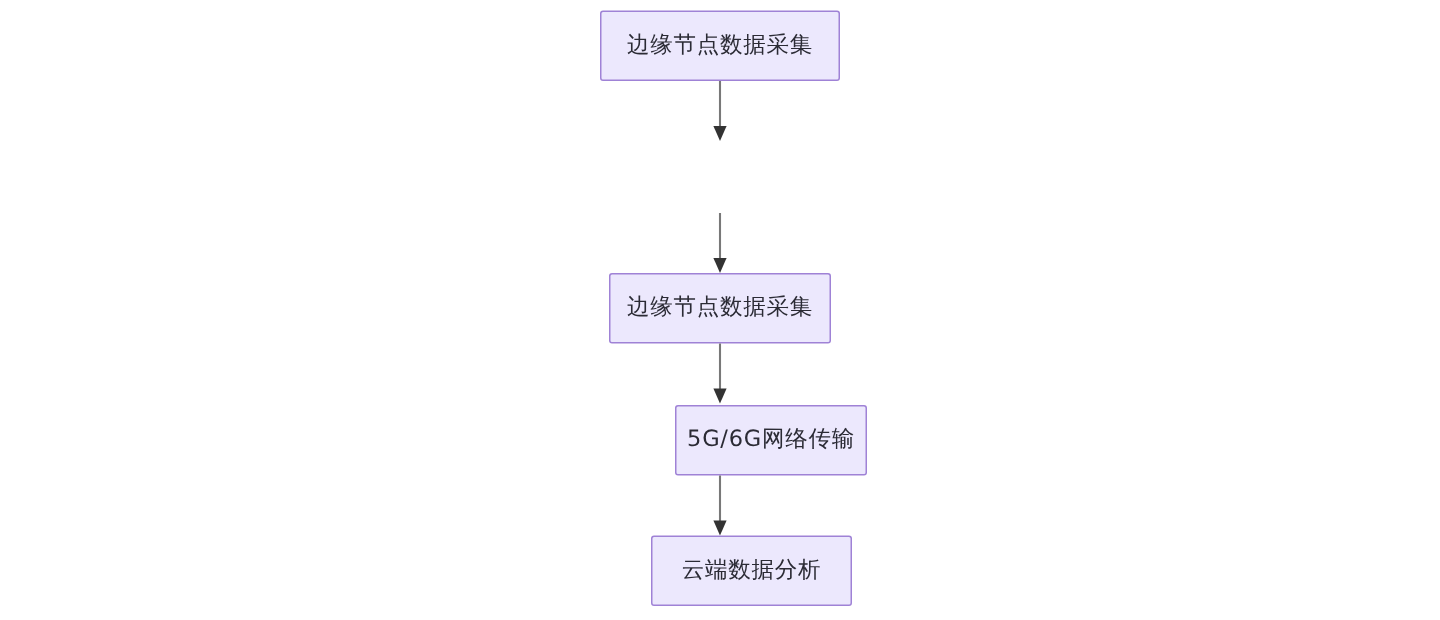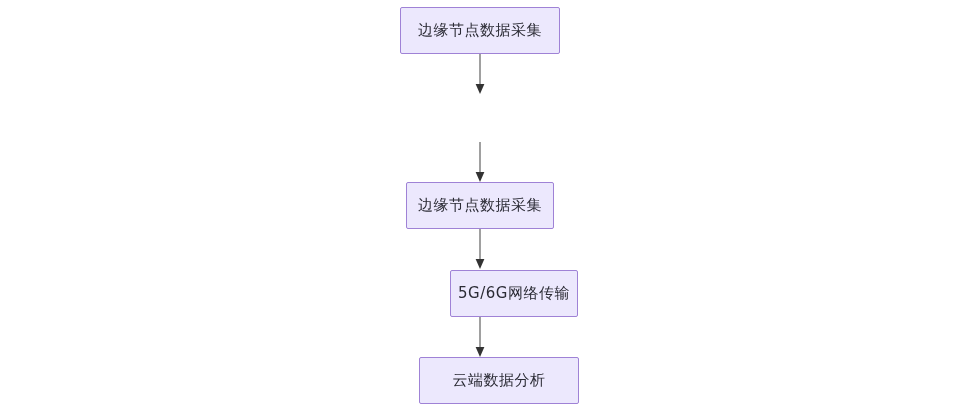--- a/index.html
+++ b/index.html
@@ -85,17 +85,17 @@
     <span class="node-label">5G/6G网络传输</span>
   </div>
 
   <div class="edge" style="left:472px; top:317px; width:16px; height:41px;">
     <svg width="16" height="41" viewBox="0 0 16 41">
       <line x1="8" y1="0" x2="8" y2="33" stroke="#787878" stroke-width="1.4"></line>
       <polygon points="8,40 3.6,30 12.4,30" fill="#333333"></polygon>
     </svg>
   </div>
 
-  <div class="node" style="left:419px; top:357px; width:160px; height:47px;">
+  <div class="node" style="left:434px; top:357px; width:134px; height:47px;">
     <span class="node-label">云端数据分析</span>
   </div>
 
 </div>
 
 </body></html>

